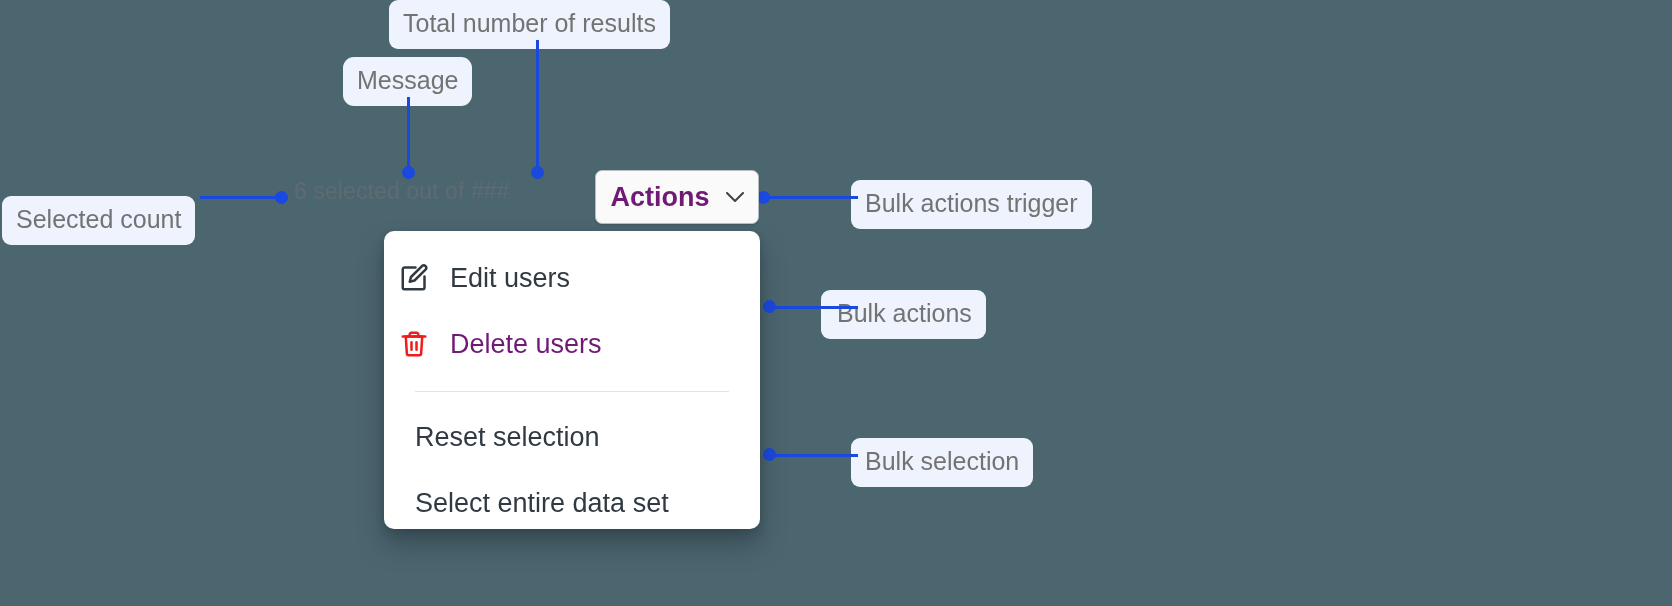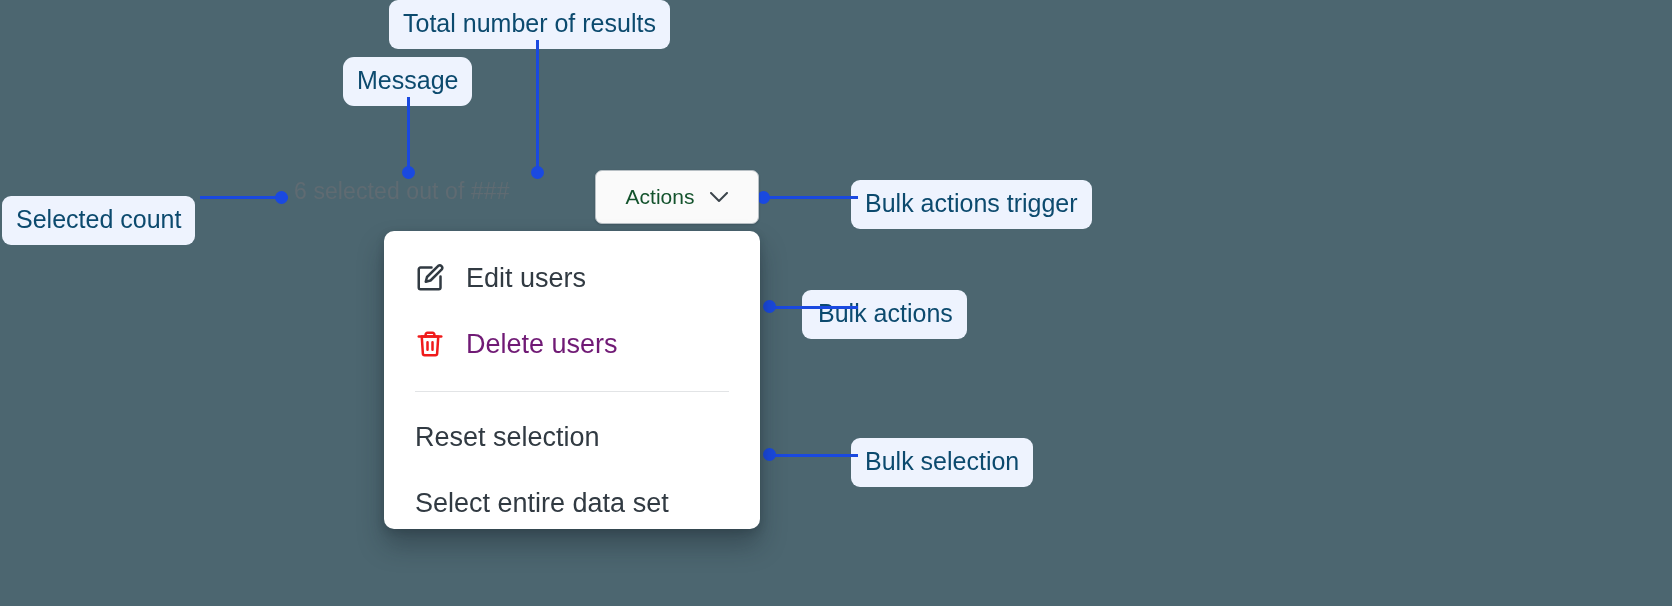--- a/index.html
+++ b/index.html
@@ -20,21 +20,21 @@
     position: absolute;
     inset: 0;
     width: 1672px;
     height: 606px;
   }
 
   
   .callout {
     position: absolute;
     background: #eef3fe;
-    color: #0c4a6e;
+    color: #737373;
     border-radius: 9px;
     font-size: 25px;
     line-height: 1;
     padding: 11px 14px 13px 14px;
     white-space: nowrap;
     font-family: "Liberation Sans", sans-serif;
   }
 
   
   .conn-v {
@@ -77,22 +77,23 @@
     border: 1px solid #b7bfc4;
     border-radius: 7px;
     display: flex;
     align-items: center;
     justify-content: center;
     gap: 16px;
     box-shadow: 0 1px 2px rgba(20,30,40,0.22);
     cursor: pointer;
   }
   .actions-button .label {
-    font-size: 21px;
-    color: #14532d;
+    font-size: 27px;
+    color: #701a75;
+    font-weight: bold;
   }
   .chev {
     width: 18px;
     height: 11px;
     flex: 0 0 auto;
   }
 
   
   .menu {
     position: absolute;
@@ -103,21 +104,21 @@
     background: #ffffff;
     border-radius: 10px;
     box-shadow: 0 16px 26px rgba(18,26,34,0.34), 0 3px 8px rgba(18,26,34,0.18);
     padding-top: 14px;
   }
 
   .menu-item {
     height: 66px;
     display: flex;
     align-items: center;
-    padding-left: 31px;
+    padding-left: 15px;
     gap: 21px;
     cursor: pointer;
     font-size: 27px;
   }
   .menu-item .mlabel { color: #313a42; line-height: 1; }
   .menu-item.danger .mlabel { color: #701a75; }
 
   .menu-icon { width: 30px; height: 30px; flex: 0 0 auto; display: block; }
 
   .menu-divider {
@@ -142,21 +143,21 @@
   <div class="dot" style="left:402px; top:166px;"></div>
 
   <div class="callout" style="left:2px; top:196px;">Selected count</div>
   <div class="conn-h" style="left:200px; top:196px; width:88px;"></div>
   <div class="dot" style="left:275px; top:191px;"></div>
 
   <div class="callout" style="left:851px; top:180px;">Bulk actions trigger</div>
   <div class="conn-h" style="left:763px; top:196px; width:95px;"></div>
   <div class="dot" style="left:757px; top:191px;"></div>
 
-  <div class="callout" style="left:802px; top:290px;padding-left:16px;">Bulk actions</div>
+  <div class="callout" style="left:821px; top:290px;padding-left:16px;">Bulk actions</div>
   <div class="conn-h" style="left:770px; top:306px; width:88px;"></div>
   <div class="dot" style="left:763px; top:300px;"></div>
 
   <div class="callout" style="left:851px; top:438px;">Bulk selection</div>
   <div class="conn-h" style="left:770px; top:454px; width:88px;"></div>
   <div class="dot" style="left:763px; top:448px;"></div>
 
   <div class="selection-message">6 selected out of ###</div>
 
   <div class="actions-button">

